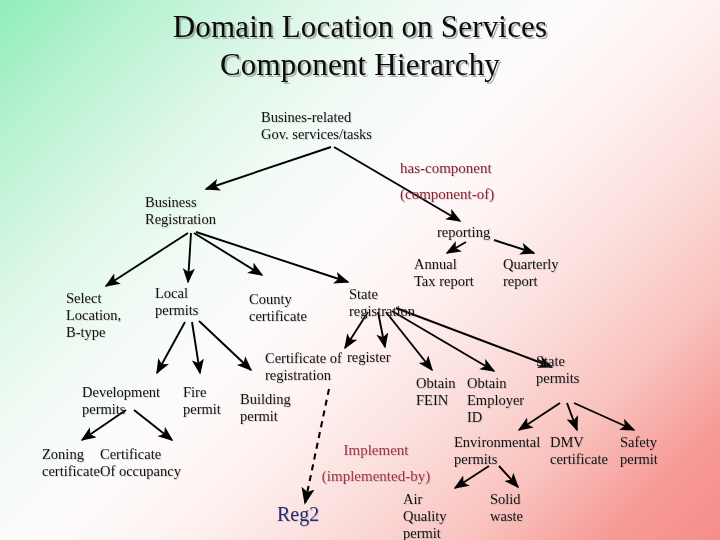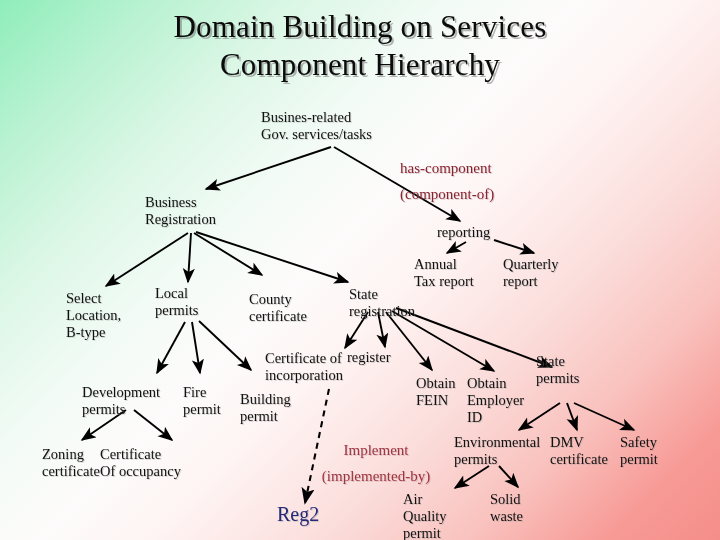--- a/index.html
+++ b/index.html
@@ -144,21 +144,21 @@
 
       <line x1="499" y1="466" x2="518" y2="487"></line>
     </g>
 
     <g stroke="#000000" stroke-width="2.1" fill="none" stroke-dasharray="6,5" marker-end="url(#ahd)">
 
       <line x1="329" y1="389" x2="305" y2="503"></line>
     </g>
   </svg>
 
-  <div id="title">Domain Building on Services
+  <div id="title">Domain Location on Services
 Component Hierarchy</div>
 
   <div class="legend has-comp" style="left:400px; top:155px; width:190px;">has-component
 (component-of)</div>
 
   <div class="legend implement" style="left:296px; top:437px; width:160px;">Implement
 (implemented-by)</div>
 
   <div class="node" style="left:261px; top:109px; width:140px;">Busines-related
 Gov. services/tasks</div>
@@ -196,21 +196,21 @@
   <div class="node" style="left:240px; top:391px; width:70px;">Building
 permit</div>
 
   <div class="node" style="left:42px; top:446px; width:68px;">Zoning
 certificate</div>
 
   <div class="node" style="left:100px; top:446px; width:140px;">Certificate
 Of occupancy</div>
 
   <div class="node" style="left:265px; top:350px; width:110px;">Certificate of
-incorporation</div>
+registration</div>
 
   <div class="node" style="left:347px; top:349px; width:62px;">register</div>
 
   <div class="node" style="left:416px; top:375px; width:56px;">Obtain
 FEIN</div>
 
   <div class="node" style="left:467px; top:375px; width:74px;">Obtain
 Employer
 ID</div>
 

